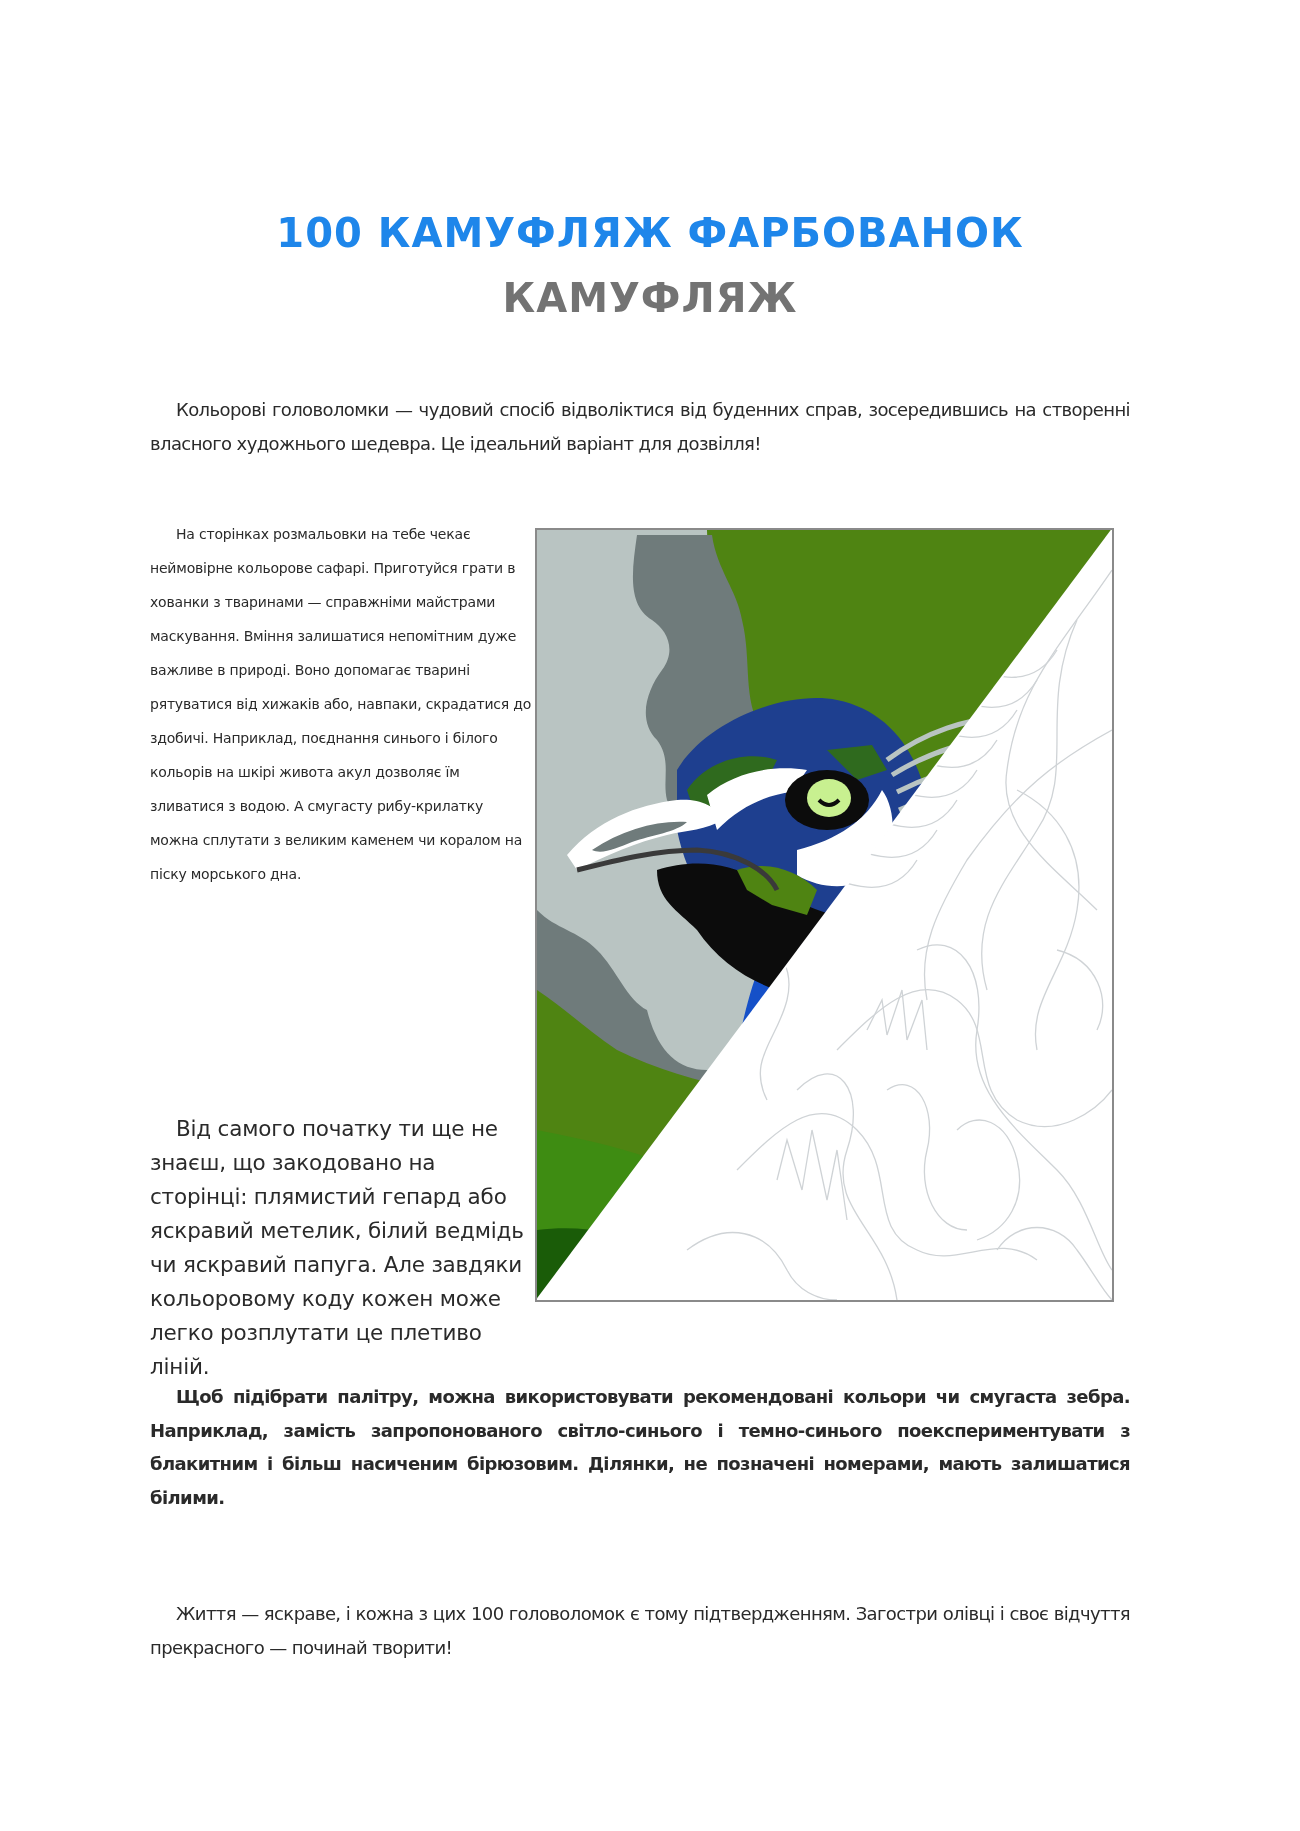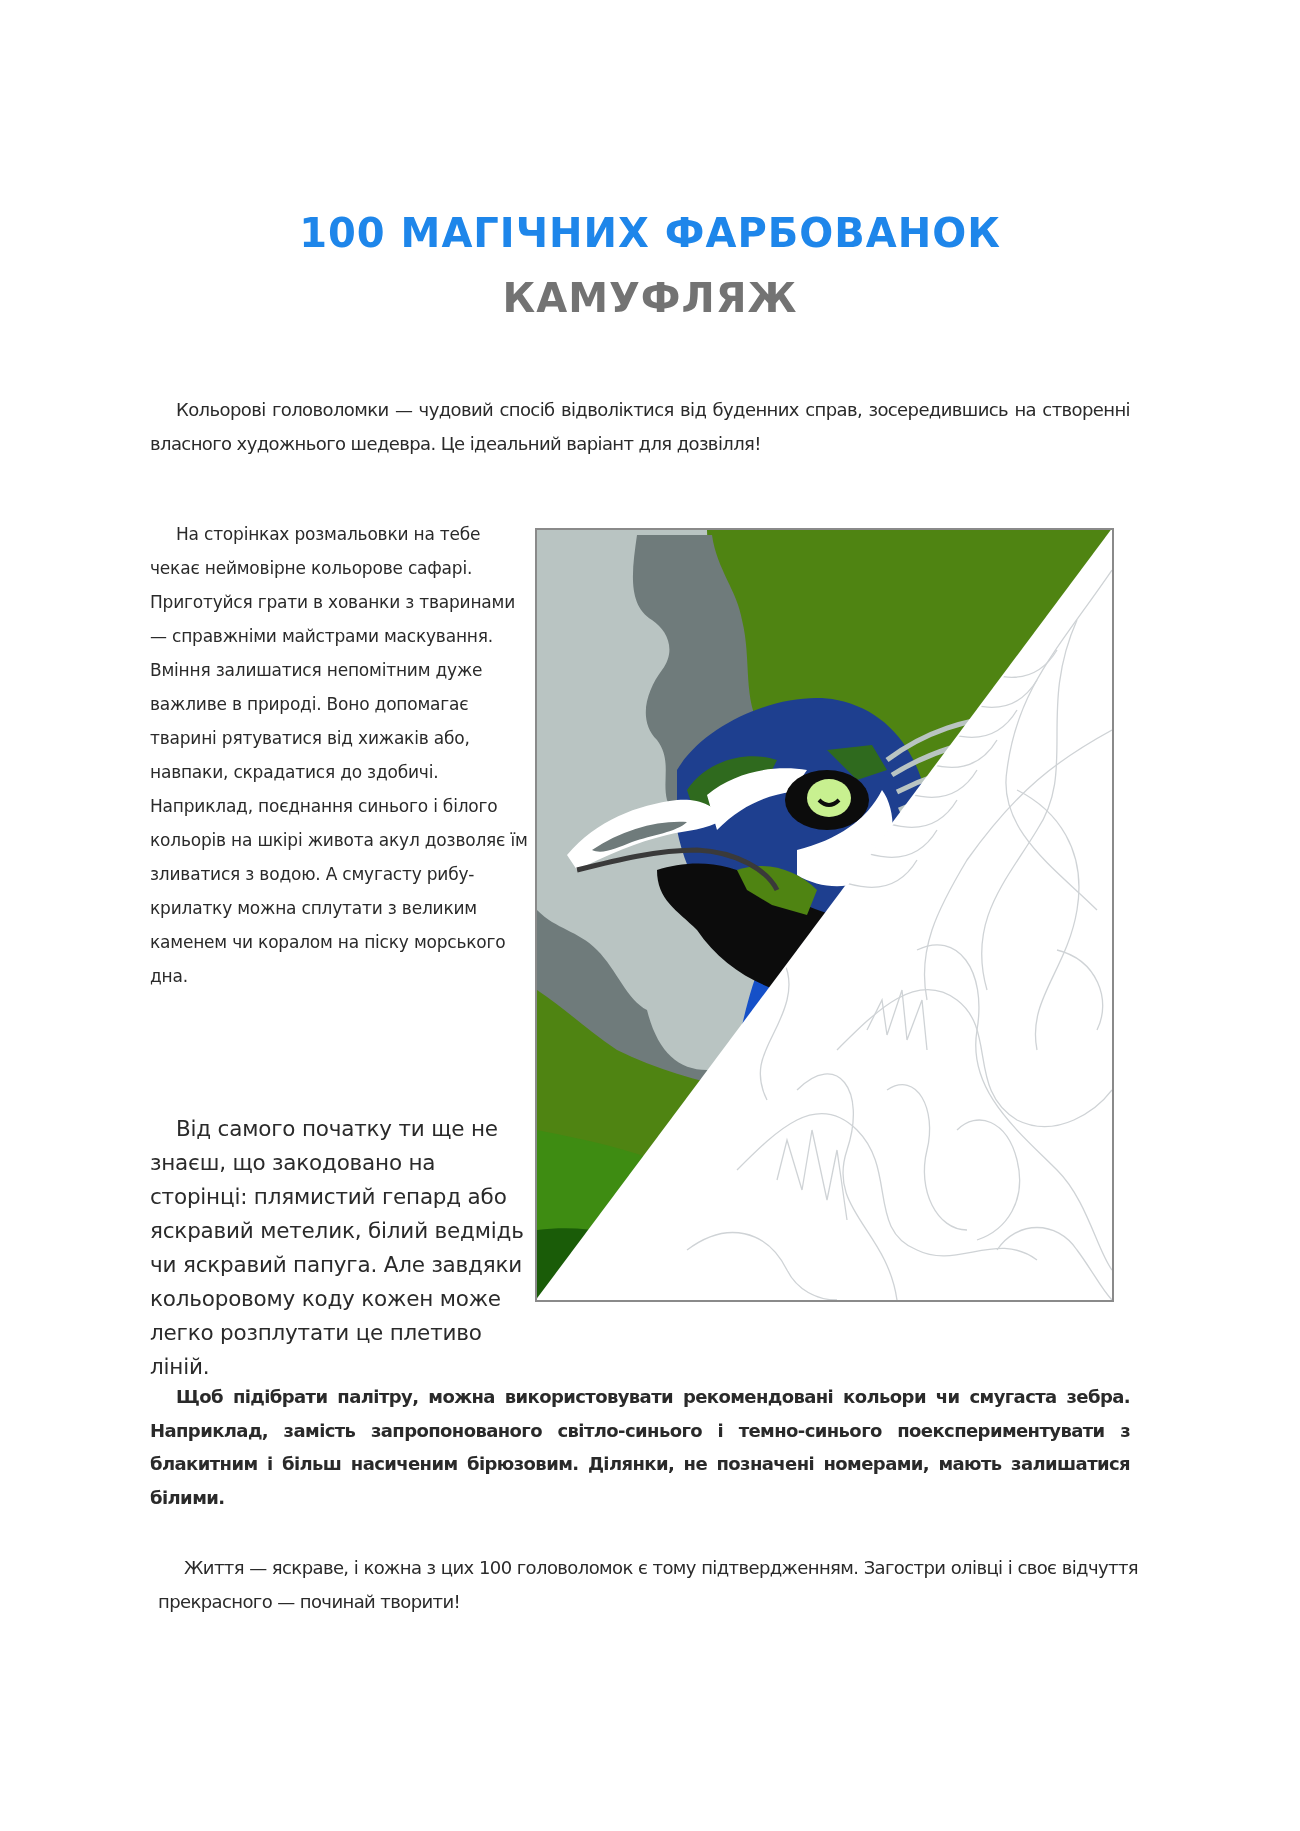--- a/index.html
+++ b/index.html
@@ -9,32 +9,32 @@
            font-family: "DejaVu Sans", sans-serif; font-weight: bold;
            color: #1e86ea; font-size: 40px; letter-spacing: 1px; }
   .title.l1 { top: 210px; }
   .title.l2 { top: 275px; }
   .para { position: absolute; font-size: 18px; line-height: 33.5px; letter-spacing: -0.6px; }
   .para p { margin: 0; text-indent: 26px; }
   .wide { left: 150px; width: 980px; text-align: justify; }
   .col { left: 150px; width: 385px; }
   .col p { text-align: left; }
   #p1 { top: 393px; }
-  #p2 { top: 517px; font-size: 17px; letter-spacing: -0.2px; line-height: 34px; }
+  #p2 { top: 517px; font-size: 14px; letter-spacing: -0.2px; line-height: 34px; }
   #p3 { top: 1112px; font-size: 21.5px; letter-spacing: -0.2px; line-height: 34px; }
   #p4 { top: 1380px; font-weight: bold; }
-  #p5 { top: 1551px; margin-left: 8px; }
+  #p5 { top: 1597px; }
   .illustration { position: absolute; left: 535px; top: 528px; width: 579px; height: 774px;
                   border: 2px solid #8a8a8a; box-sizing: border-box; background: #fff; overflow: hidden; }
   .illustration svg { display: block; }
 </style>
 </head>
 <body>
 
-<div class="title l1" style="color: rgb(30, 134, 234);">100 МАГІЧНИХ ФАРБОВАНОК</div>
+<div class="title l1" style="color: rgb(30, 134, 234);">100 КАМУФЛЯЖ ФАРБОВАНОК</div>
 <div class="title l2" style="color: #737373;">КАМУФЛЯЖ</div>
 
 <div class="para wide" id="p1">
   <p>Кольорові головоломки — чудовий спосіб відволіктися від буденних справ, зосередившись на створенні власного художнього шедевра. Це ідеальний варіант для дозвілля!</p>
 </div>
 
 <div class="para col" id="p2">
   <p>На сторінках розмальовки на тебе чекає неймовірне кольорове сафарі. Приготуйся грати в хованки з тваринами — справжніми майстрами маскування. Вміння залишатися непомітним дуже важливе в природі. Воно допомагає тварині рятуватися від хижаків або, навпаки, скрадатися до здобичі. Наприклад, поєднання синього і білого кольорів на шкірі живота акул дозволяє їм зливатися з водою. А смугасту рибу-крилатку можна сплутати з великим каменем чи коралом на піску морського дна.</p>
 </div>
 

